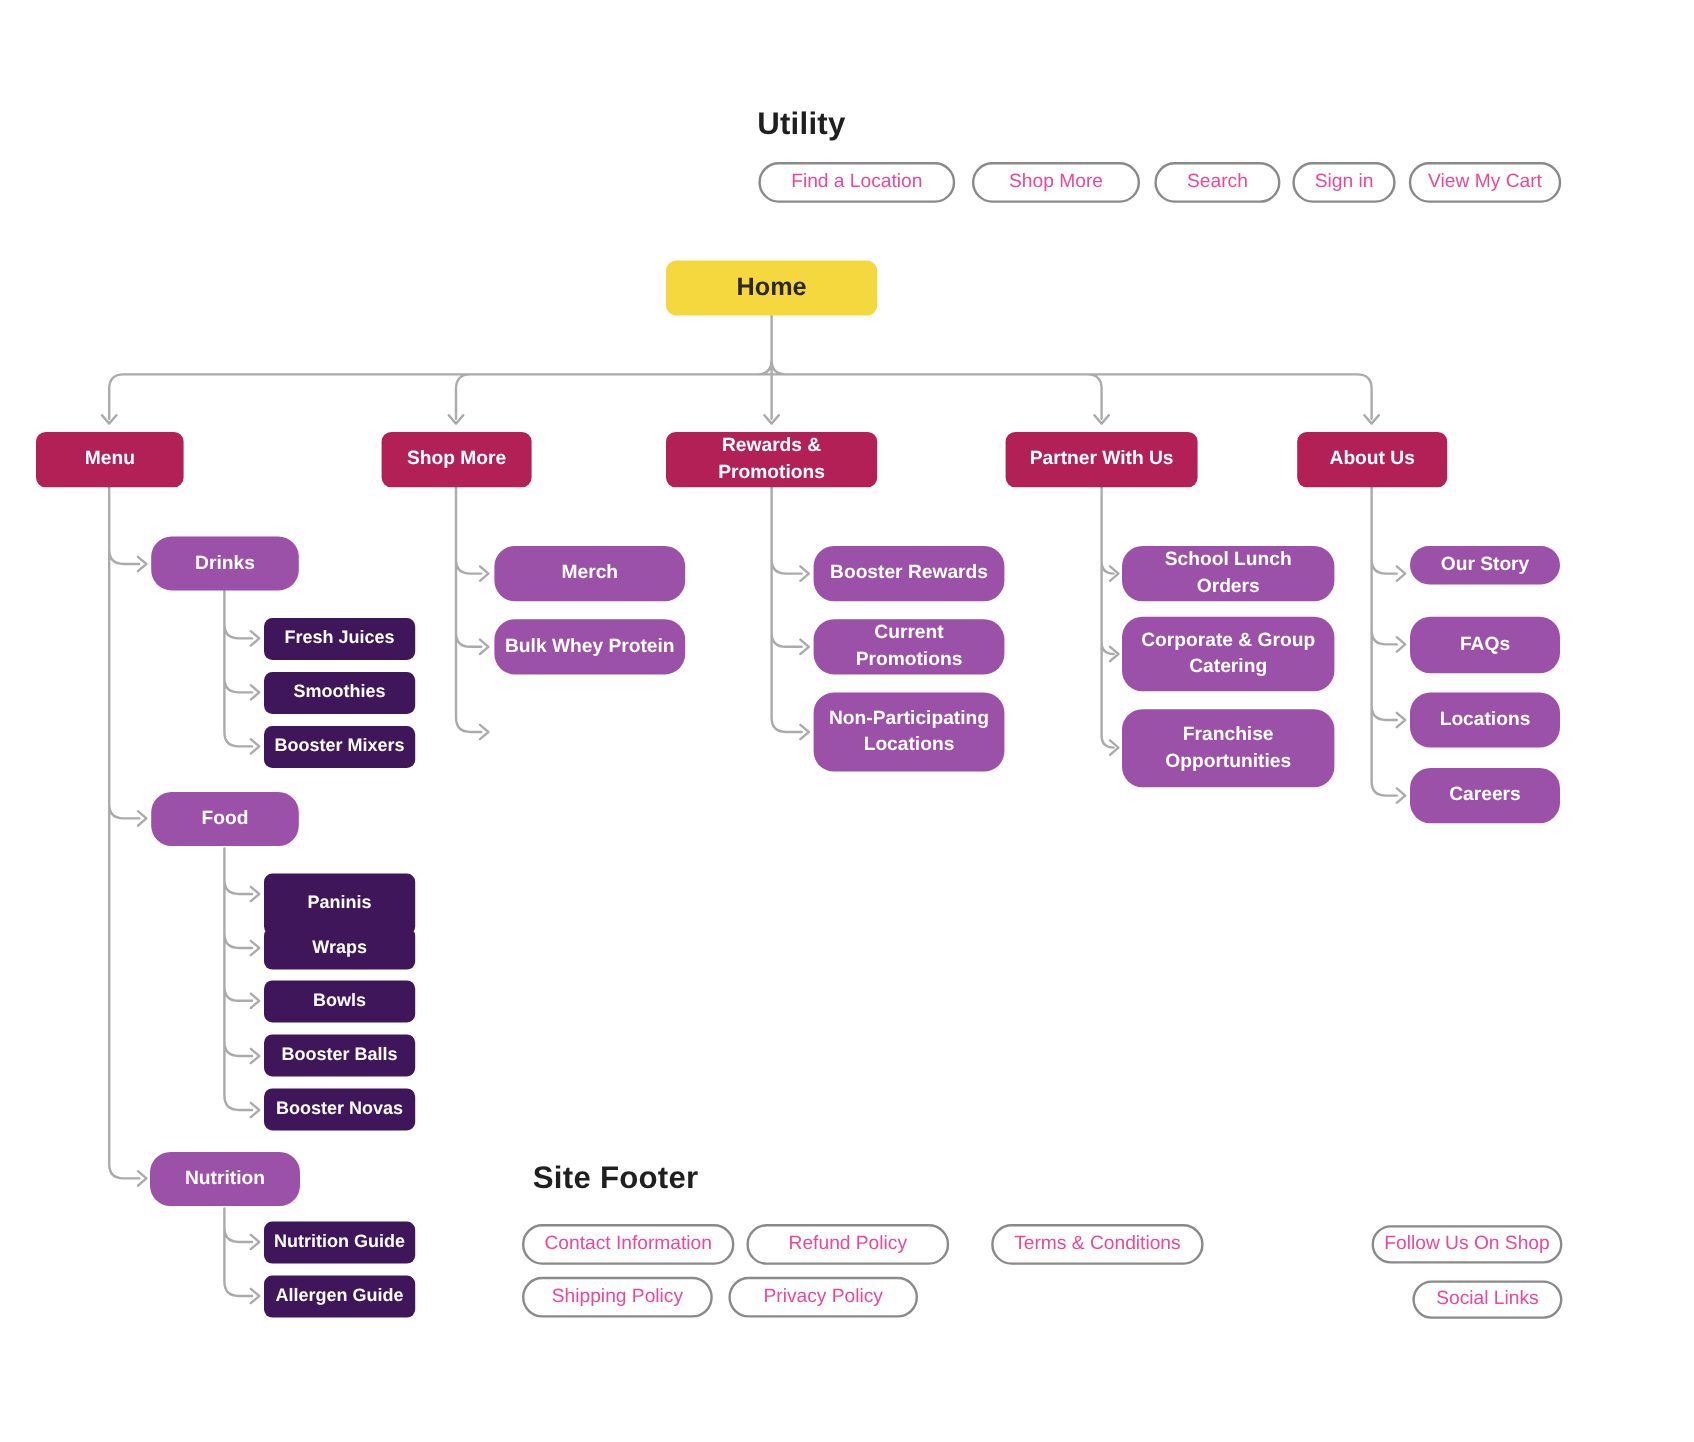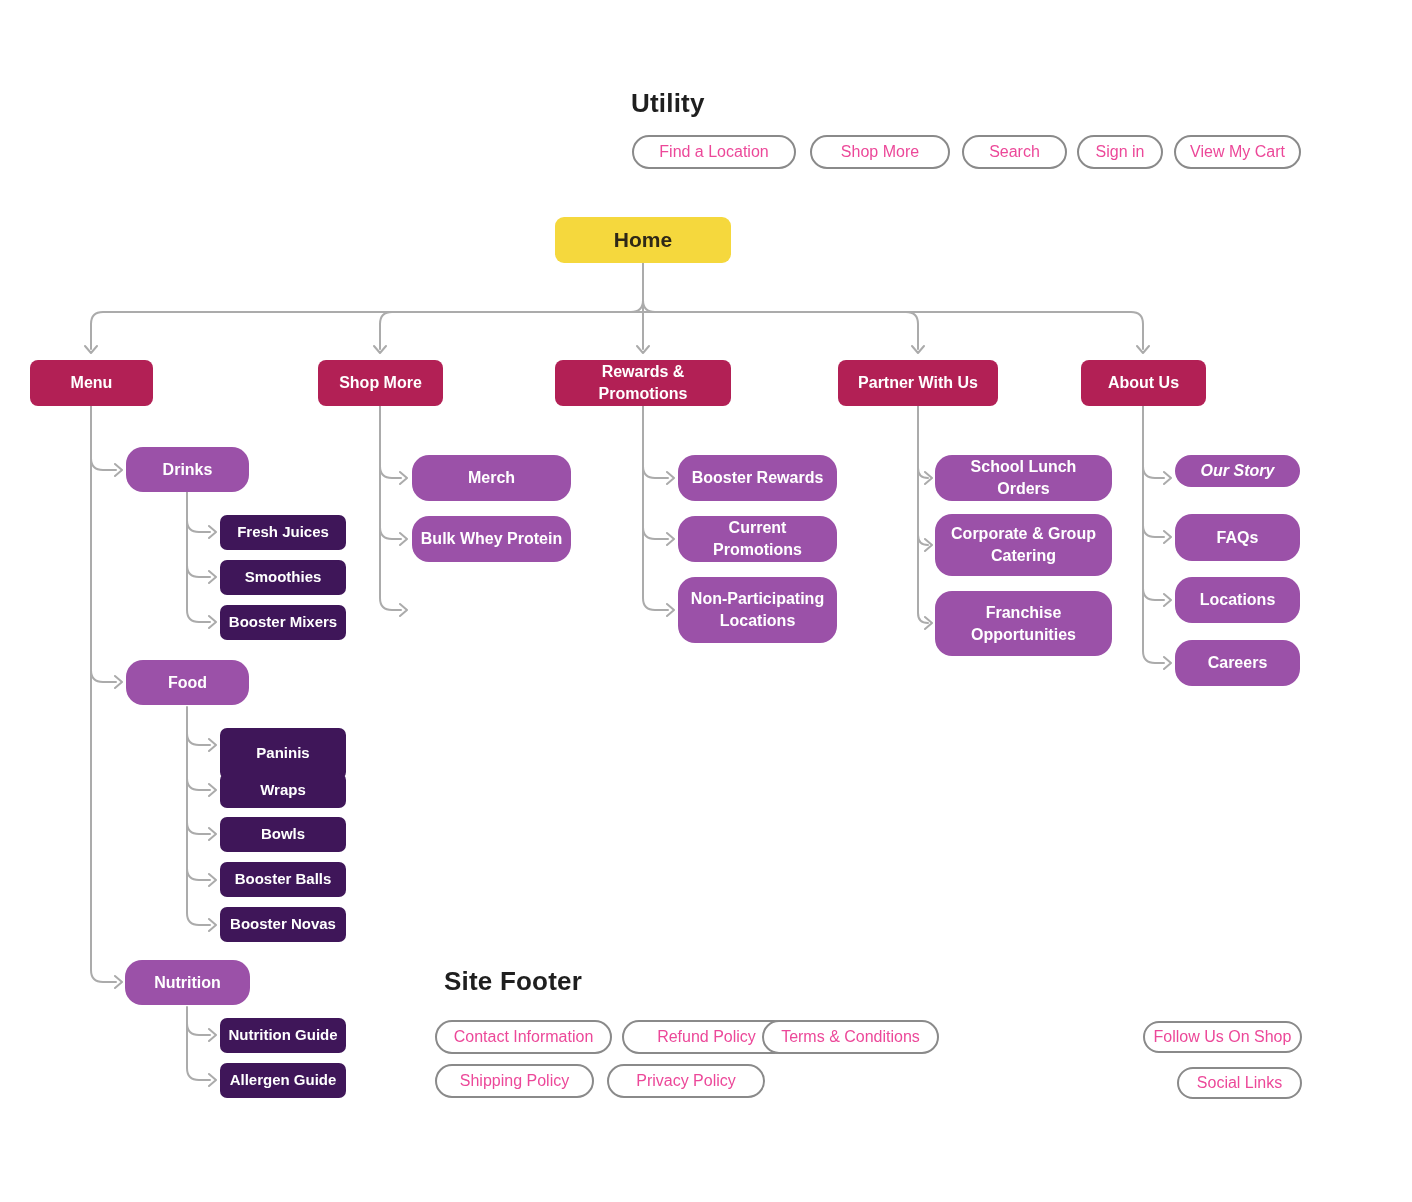--- a/index.html
+++ b/index.html
@@ -87,27 +87,27 @@
   <div class="node purple" style="left:412px; top:516px; width:159px; height:46px;">Bulk Whey Protein</div>
 
   <div class="node purple" style="left:678px; top:455px; width:159px; height:46px;">Booster Rewards</div>
   <div class="node purple" style="left:678px; top:516px; width:159px; height:46px;">Current Promotions</div>
   <div class="node purple" style="left:678px; top:577px; width:159px; height:66px;">Non-Participating Locations</div>
 
   <div class="node purple" style="left:935px; top:455px; width:177px; height:46px;">School Lunch Orders</div>
   <div class="node purple" style="left:935px; top:514px; width:177px; height:62px;">Corporate &amp; Group Catering</div>
   <div class="node purple" style="left:935px; top:591px; width:177px; height:65px;">Franchise Opportunities</div>
 
-  <div class="node purple" style="left:1175px; top:455px; width:125px; height:32px;font-style:italic;">Our Story</div>
+  <div class="node purple" style="left:1175px; top:455px; width:125px; height:32px;">Our Story</div>
   <div class="node purple" style="left:1175px; top:514px; width:125px; height:47px;">FAQs</div>
   <div class="node purple" style="left:1175px; top:577px; width:125px; height:46px;">Locations</div>
   <div class="node purple" style="left:1175px; top:640px; width:125px; height:46px;">Careers</div>
 
   <div class="heading" style="left:444px; top:966px;">Site Footer</div>
   <div class="pill" style="left:435px; top:1020px; width:177px;">Contact Information</div>
   <div class="pill" style="left:622px; top:1020px; width:169px;">Refund Policy</div>
-  <div class="pill" style="left:762px; top:1020px; width:177px;">Terms &amp; Conditions</div>
+  <div class="pill" style="left:826px; top:1020px; width:177px;">Terms &amp; Conditions</div>
   <div class="pill" style="left:435px; top:1064px; width:159px;">Shipping Policy</div>
   <div class="pill" style="left:607px; top:1064px; width:158px;">Privacy Policy</div>
   <div class="pill" style="left:1143px; top:1021px; width:159px; height:32px;">Follow Us On Shop</div>
   <div class="pill" style="left:1177px; top:1067px; width:125px; height:32px;">Social Links</div>
 
 </div>
 
 </body></html>

